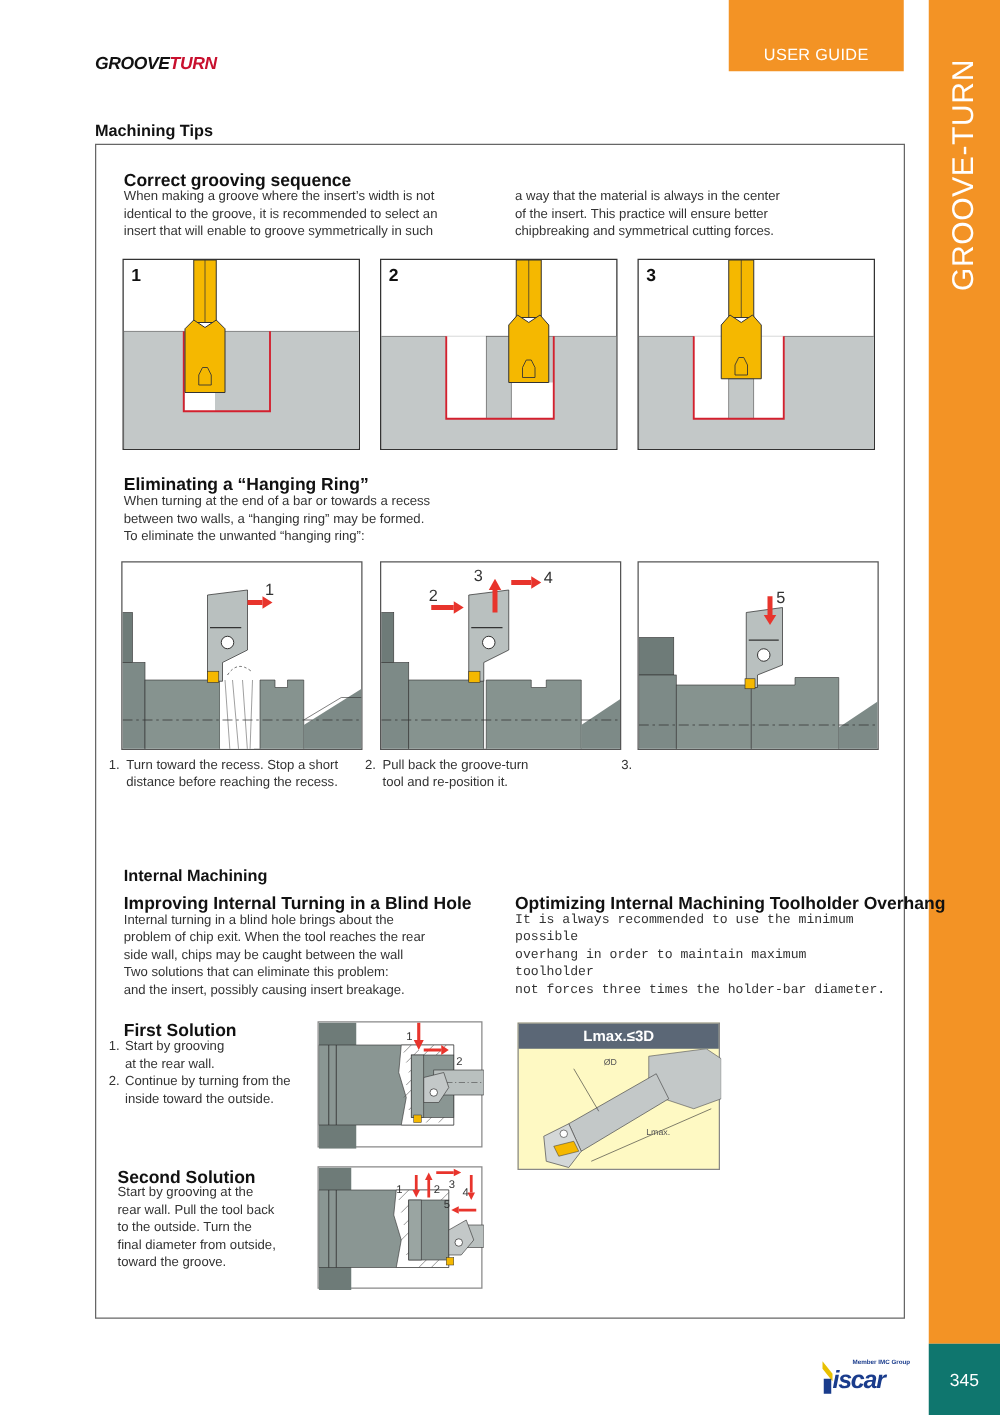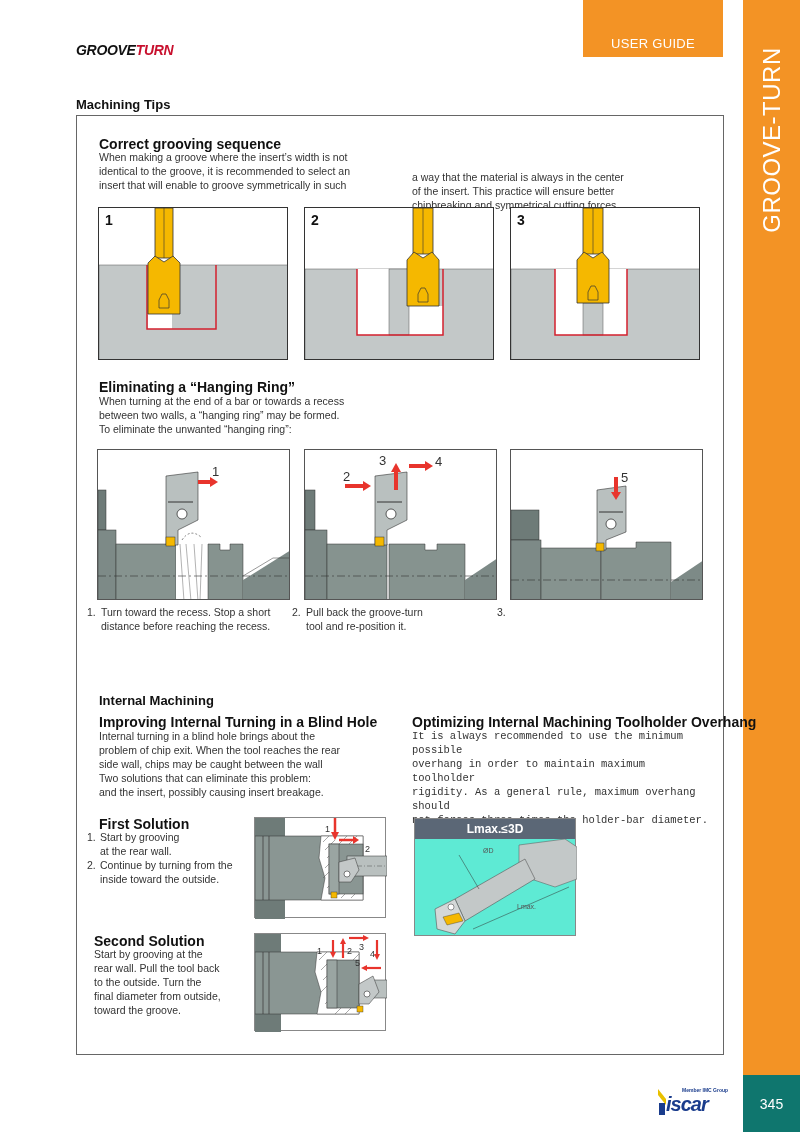--- a/index.html
+++ b/index.html
@@ -44,21 +44,21 @@
 
 <div class="abs section-title">Machining Tips</div>
 <div class="abs frame"></div>
 
 <div class="abs h" style="left:99px;top:136px;">Correct grooving sequence</div>
 <div class="abs p" style="left:99px;top:150px;width:300px;">
   <div>When making a groove where the insert’s width is not</div>
     <div>identical to the groove, it is recommended to select an</div>
     <div>insert that will enable to groove symmetrically in such</div>
 </div>
-<div class="abs p" style="left:412px;top:150px;width:300px;margin-top:20px;">
+<div class="abs p" style="left:412px;top:150px;width:300px;">
   <div>a way that the material is always in the center</div>
     <div>of the insert. This practice will ensure better</div>
     <div>chipbreaking and symmetrical cutting forces.</div>
 </div>
 
 <div class="abs panel" style="left:98px;top:207px;width:190px;height:153px;">
   <svg width="190" height="153" viewBox="0 0 190 153">
     <rect x="0" y="57" width="190" height="96" fill="#c3c8c8" stroke="#555" stroke-width="0.5"></rect>
     <rect x="48" y="57" width="20" height="98" fill="#c3c8c8"></rect>
     <rect x="49" y="106" width="24" height="15" fill="#fff"></rect>
@@ -196,21 +196,20 @@
     <div>problem of chip exit. When the tool reaches the rear</div>
     <div>side wall, chips may be caught between the wall</div>
     <div>Two solutions that can eliminate this problem:</div>
     <div>and the insert, possibly causing insert breakage.</div>
 </div>
 
 <div class="abs h" style="left:412px;top:714px;">Optimizing Internal Machining Toolholder Overhang</div>
 <div class="abs p" style="left:412px;top:729px;width:300px;font-family:Liberation Mono, monospace;">
   <div>It is always recommended to use the minimum possible</div>
     <div>overhang in order to maintain maximum toolholder</div>
-    <div>rigidity. As a general rule, maximum overhang should</div>
     <div>not forces three times the holder-bar diameter.</div>
 </div>
 
 <div class="abs h" style="left:99px;top:816px;">First Solution</div>
 <div class="abs ol" style="left:87px;top:830px;width:160px;">
   <div class="row">
       <span class="n">1.</span>
       <div>
         <div>Start by grooving</div>
         <div>at the rear wall.</div>
@@ -242,21 +241,21 @@
     <rect x="76" y="74" width="6" height="6" fill="#f5b800" stroke="#333" stroke-width="0.4"></rect>
     <path d="M80 0 L80 14" stroke="#e8342c" stroke-width="2.5"></path>
     <path d="M76 14 L80 22 L84 14 Z" fill="#e8342c"></path>
     <path d="M84 22 L98 22" stroke="#e8342c" stroke-width="2.5"></path>
     <path d="M98 18 L104 22 L98 26 Z" fill="#e8342c"></path>
   </svg>
   <div class="abs p" style="left:70px;top:4px;font-size:9px;">1</div>
   <div class="abs p" style="left:110px;top:24px;font-size:9px;">2</div>
 </div>
 
-<div class="abs" style="left:414px;top:818px;width:162px;height:118px;border:1px solid #888;background:#5eead4;">
+<div class="abs" style="left:414px;top:818px;width:162px;height:118px;border:1px solid #888;background:#fef9c3;">
   <div style="height:20px;background:#5b6776;color:#fff;font-weight:bold;font-size:12px;display:flex;align-items:center;justify-content:center;">Lmax.≤3D</div>
   <svg width="162" height="98" viewBox="0 0 162 98">
     <path d="M104 6 L150 0 L162 8 L162 40 L140 48 L104 36 Z" fill="#c3c8c8" stroke="#555" stroke-width="0.5"></path>
     <path d="M40 60 L110 20 L120 40 L50 82 Z" fill="#c3c8c8" stroke="#555" stroke-width="0.6"></path>
     <path d="M40 60 L50 82 L40 95 L22 90 L20 70 Z" fill="#d4d8d8" stroke="#555" stroke-width="0.6"></path>
     <circle cx="36" cy="68" r="3" fill="#fff" stroke="#333" stroke-width="0.5"></circle>
     <path d="M28 78 L44 74 L48 82 L32 86 Z" fill="#f5b800" stroke="#333" stroke-width="0.4"></path>
     <line x1="44" y1="16" x2="64" y2="50" stroke="#333" stroke-width="0.5"></line>
     <line x1="58" y1="90" x2="154" y2="48" stroke="#333" stroke-width="0.5"></line>
   </svg>

